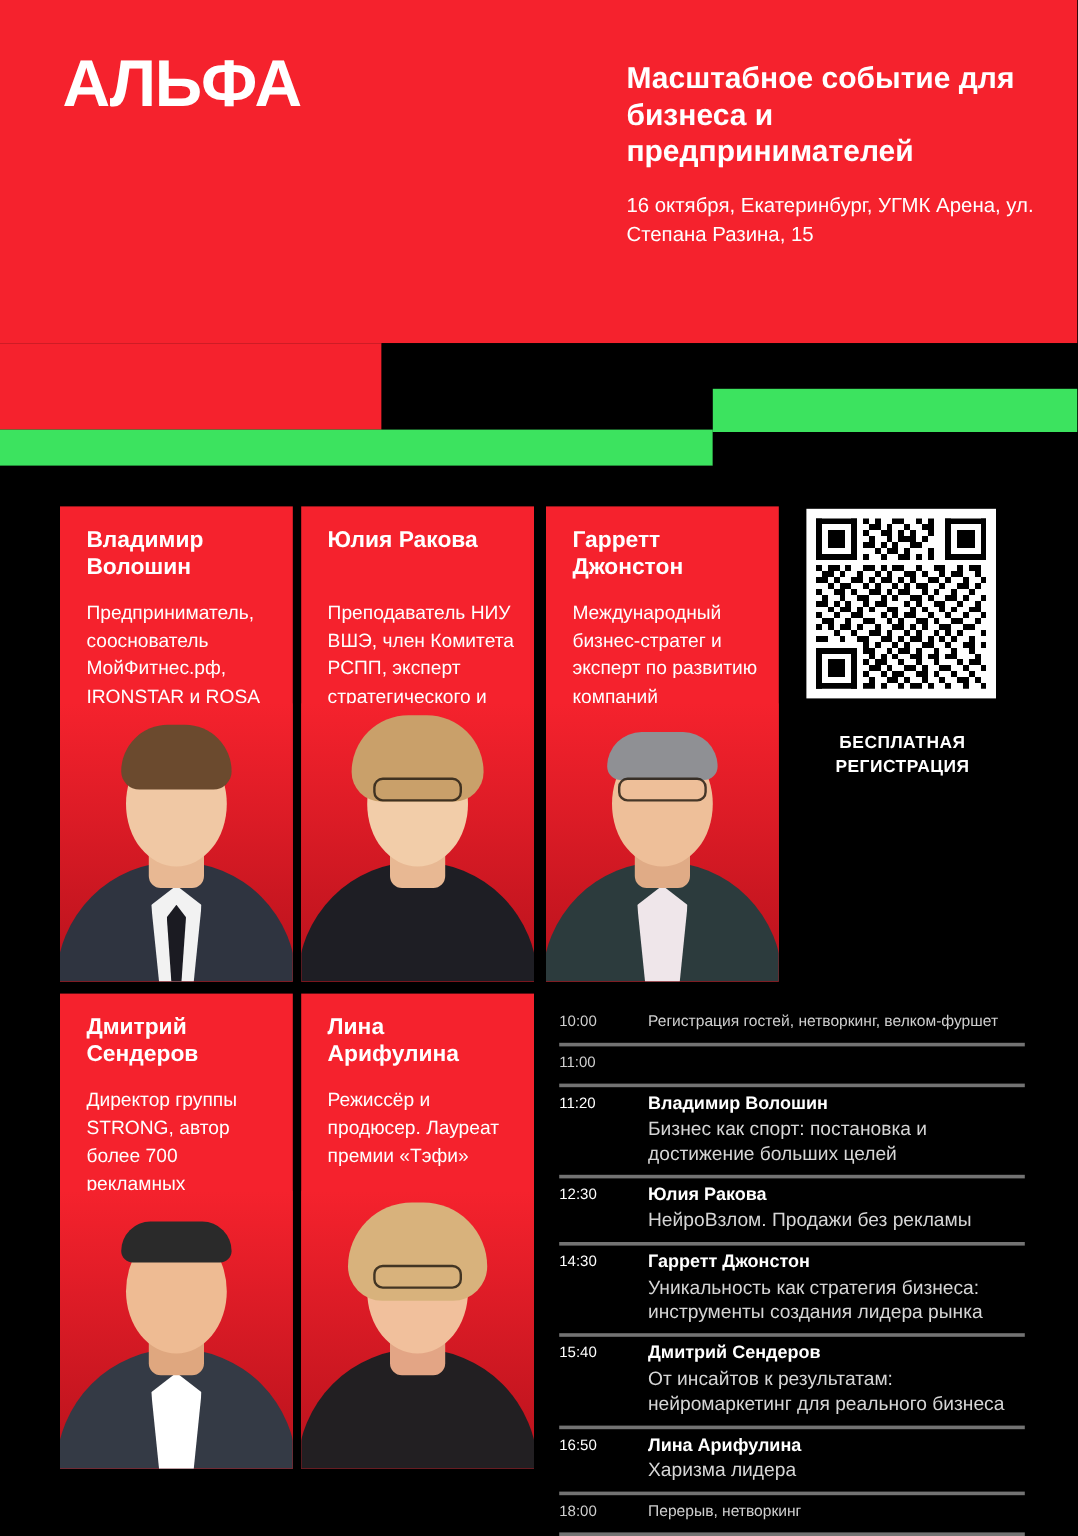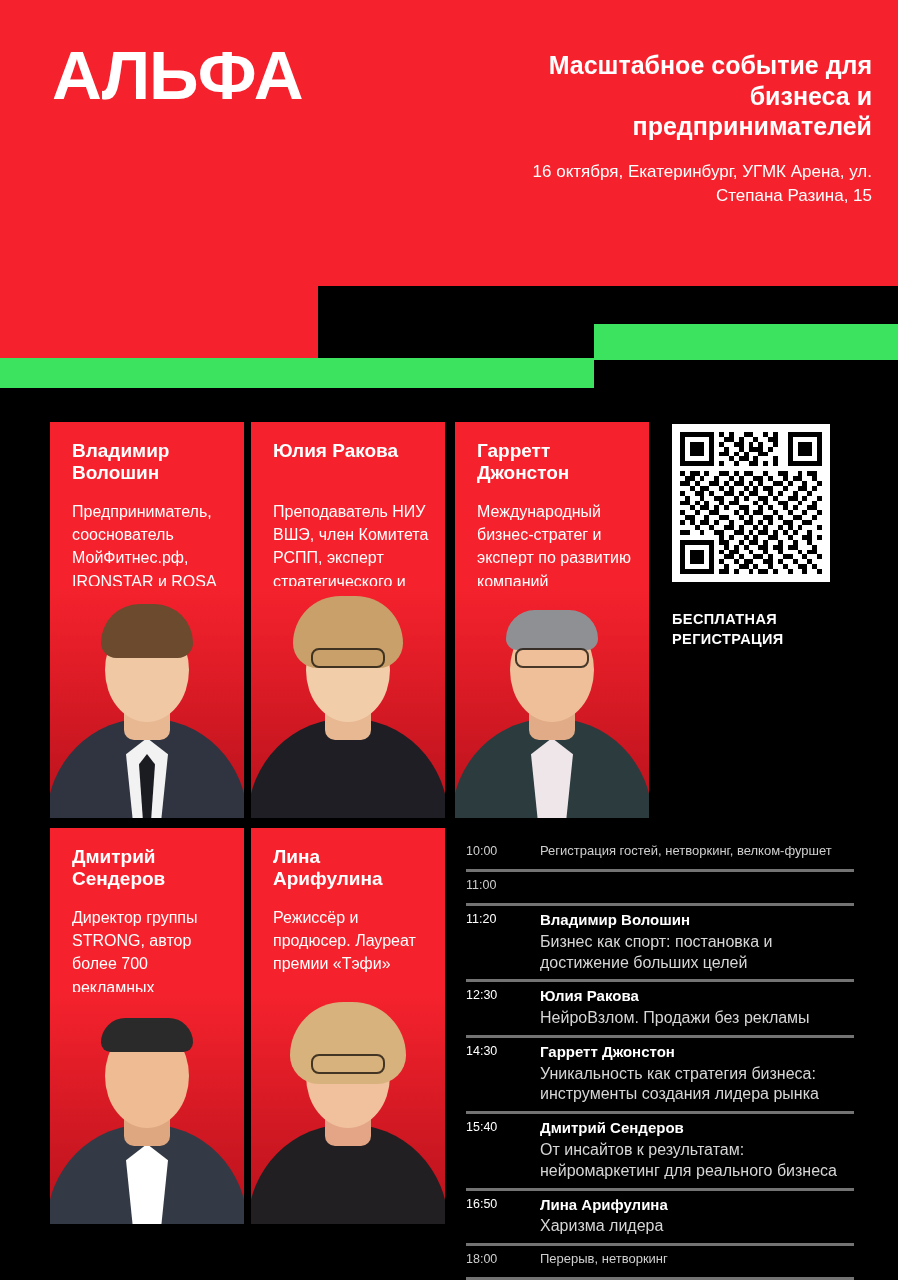--- a/index.html
+++ b/index.html
@@ -27,34 +27,33 @@
   .header {
     position: absolute;
     left: 0; top: 0;
     width: 898px; height: 286px;
     background: #f5222d;
   }
   .logo {
     position: absolute;
     left: 52px; top: 44px;
     font-weight: bold;
-    font-size: 69px;
+    font-size: 55px;
     line-height: 0.92;
     letter-spacing: -1px;
     color: #ffffff;
     font-family: "Liberation Sans", sans-serif;
     font-stretch: condensed;
   }
   .logo .l2 { display: block; letter-spacing: 1px; }
 
   .head-right {
     position: absolute;
     left: 522px; top: 50px;
     width: 350px;
-    text-align: right;
   }
   .head-title {
     font-weight: bold;
     font-size: 25px;
     line-height: 1.22;
     color: #ffffff;
     margin: 0 0 18px 0;
   }
   .head-sub {
     font-size: 17px;
@@ -163,21 +162,21 @@
     transform: translateX(-50%);
     background: #1b1b22;
     clip-path: polygon(50% 0, 100% 14%, 72% 100%, 28% 100%, 0 14%);
   }
 
   
   .qr-block {
     position: absolute;
     left: 672px; top: 424px;
     width: 160px;
-    text-align: left;
+    text-align: center;
   }
   .qr {
     width: 158px; height: 158px;
     background: #fff;
     padding: 8px;
     box-sizing: border-box;
   }
   .qr svg { display: block; }
   .qr-caption {
     margin-top: 28px;

